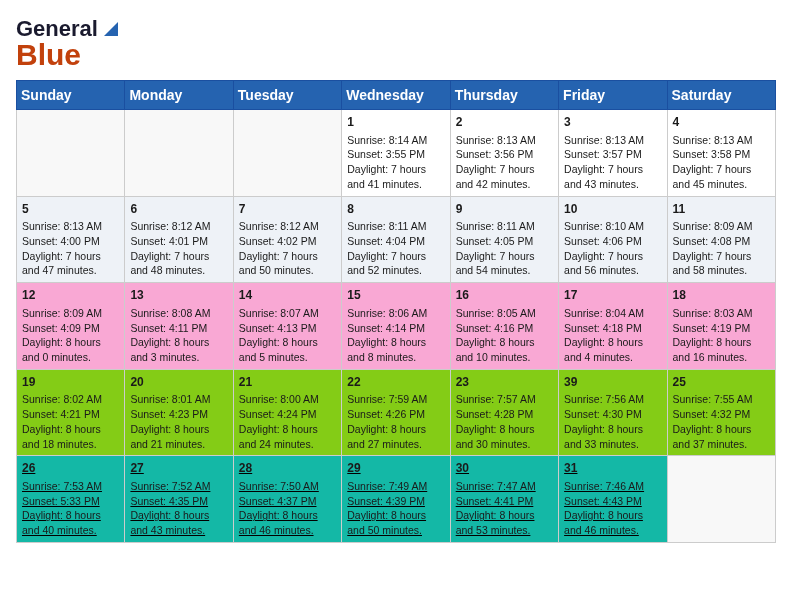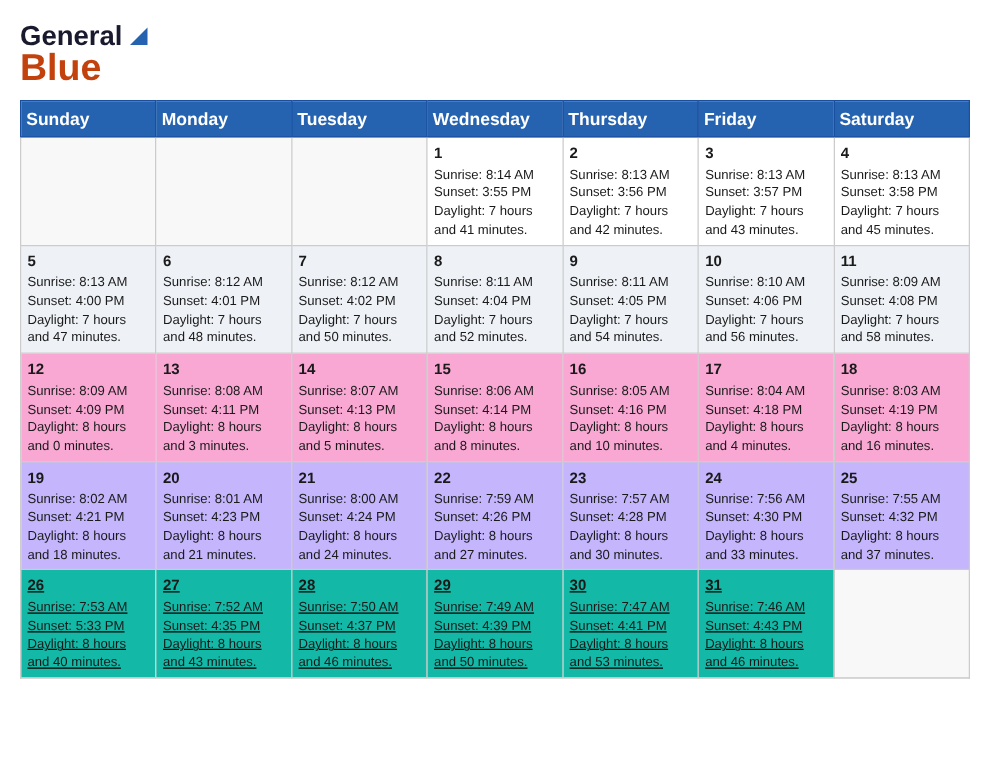--- a/index.html
+++ b/index.html
@@ -232,21 +232,21 @@
           <div>and 4 minutes.</div>
         </td>
         <td>
           <div class="day-num">18</div>
           <div>Sunrise: 8:03 AM</div>
           <div>Sunset: 4:19 PM</div>
           <div>Daylight: 8 hours</div>
           <div>and 16 minutes.</div>
         </td>
       </tr>
-      <tr style="background: #c4b5fd;">
+      <tr style="background: #84cc16;">
         <td>
           <div class="day-num">19</div>
           <div>Sunrise: 8:02 AM</div>
           <div>Sunset: 4:21 PM</div>
           <div>Daylight: 8 hours</div>
           <div>and 18 minutes.</div>
         </td>
         <td>
           <div class="day-num">20</div>
           <div>Sunrise: 8:01 AM</div>
@@ -269,21 +269,21 @@
           <div>and 27 minutes.</div>
         </td>
         <td>
           <div class="day-num">23</div>
           <div>Sunrise: 7:57 AM</div>
           <div>Sunset: 4:28 PM</div>
           <div>Daylight: 8 hours</div>
           <div>and 30 minutes.</div>
         </td>
         <td>
-          <div class="day-num">24</div>
+          <div class="day-num">39</div>
           <div>Sunrise: 7:56 AM</div>
           <div>Sunset: 4:30 PM</div>
           <div>Daylight: 8 hours</div>
           <div>and 33 minutes.</div>
         </td>
         <td>
           <div class="day-num">25</div>
           <div>Sunrise: 7:55 AM</div>
           <div>Sunset: 4:32 PM</div>
           <div>Daylight: 8 hours</div>

